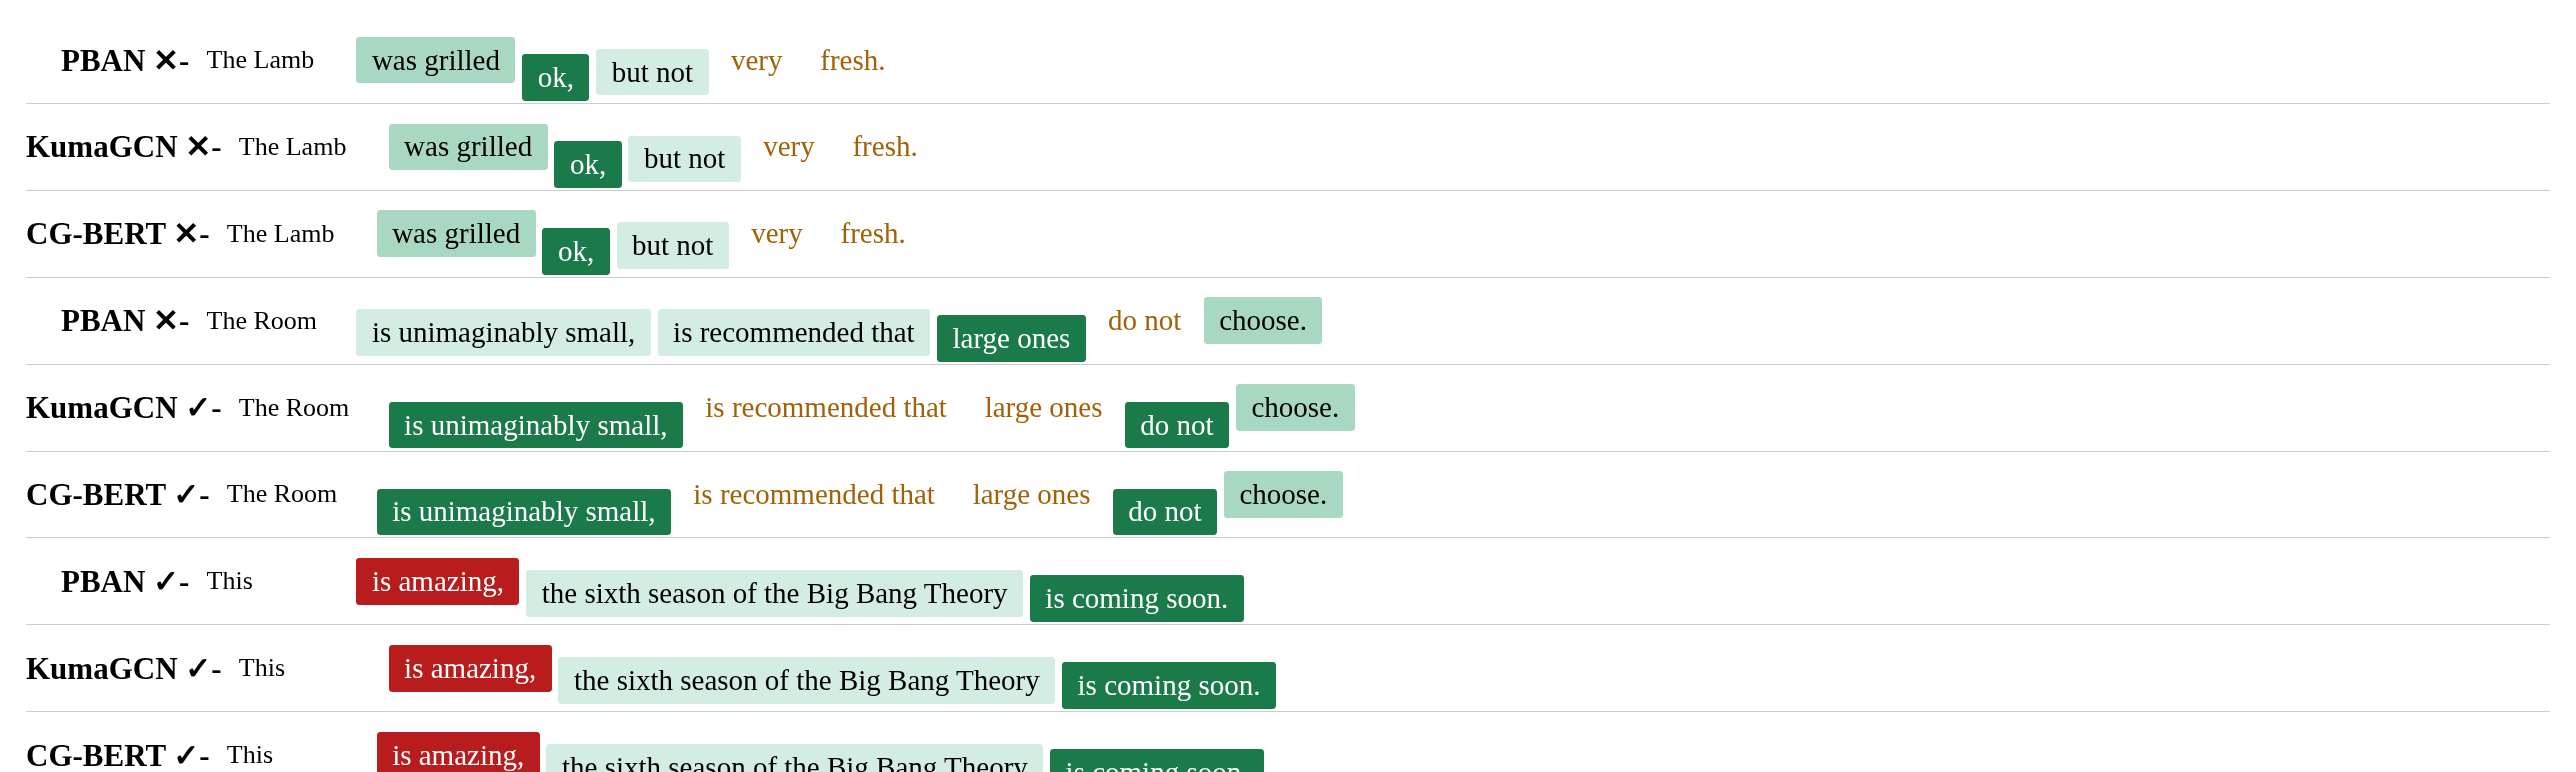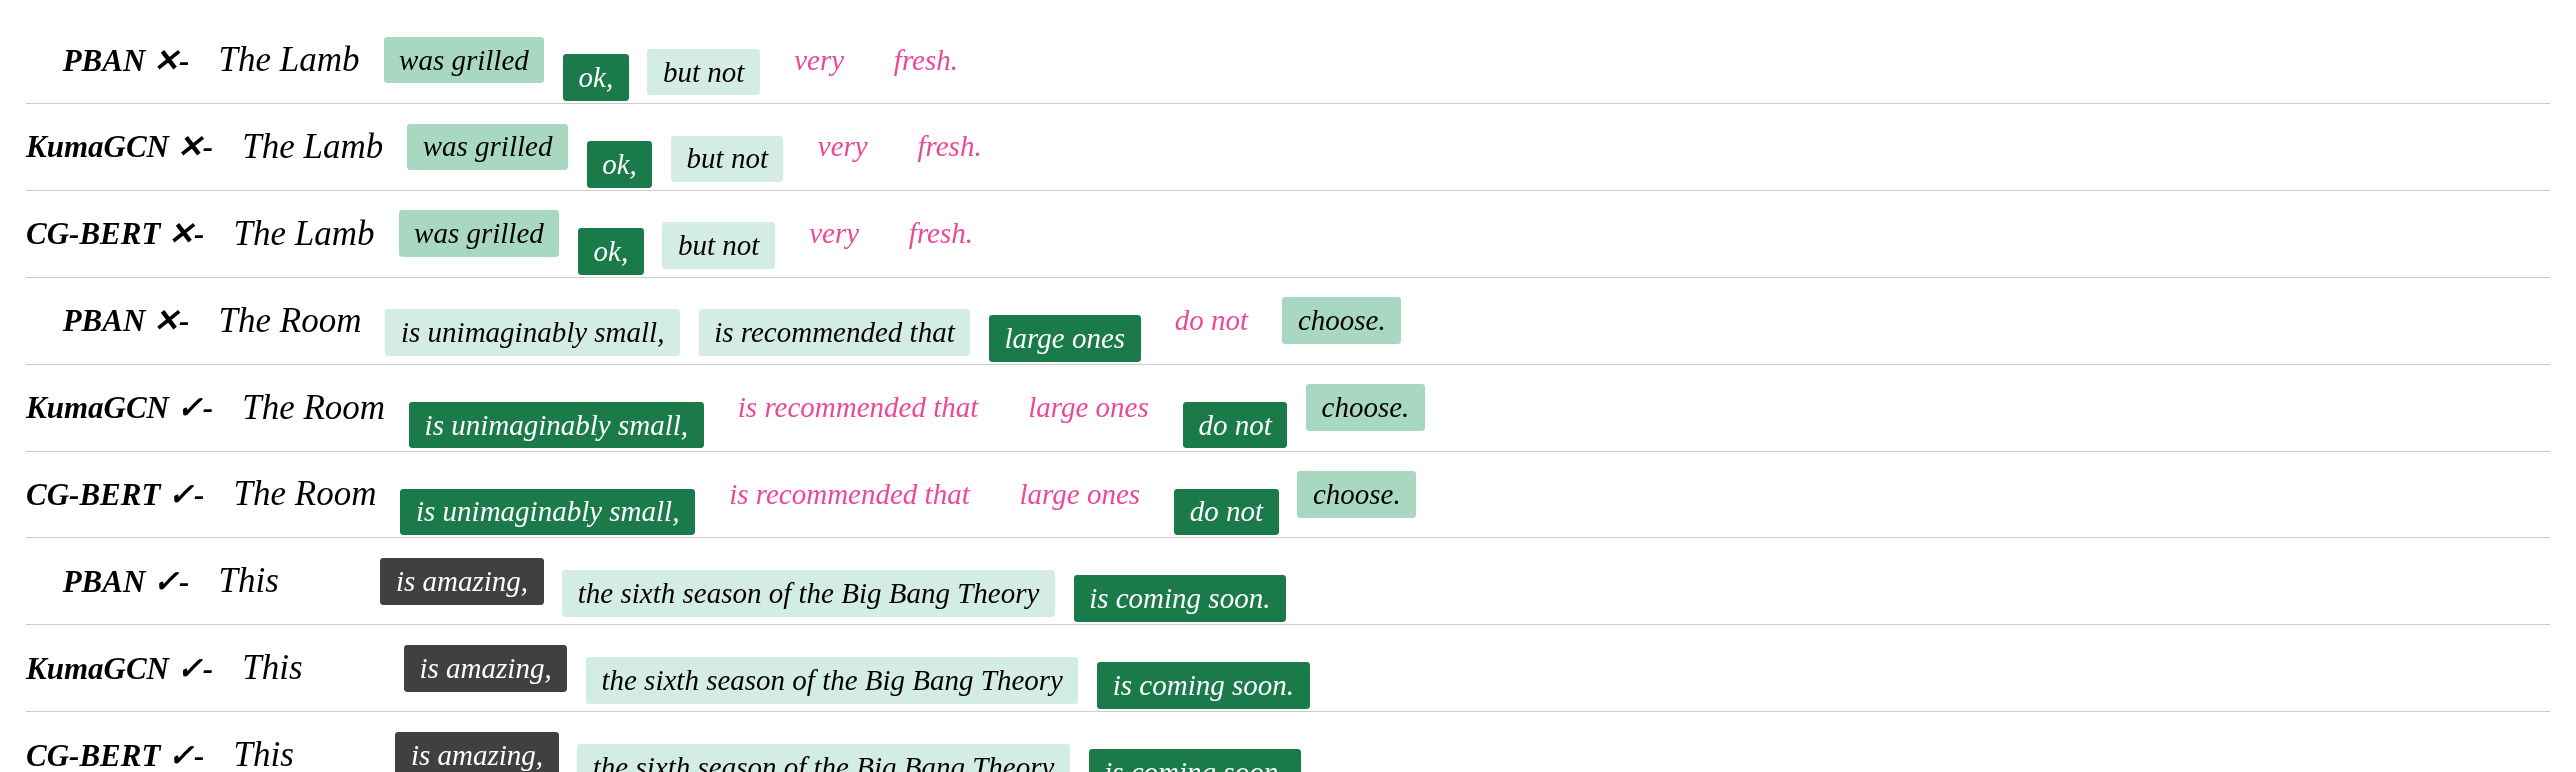--- a/index.html
+++ b/index.html
@@ -13,36 +13,35 @@
 
     .table-container {
       padding: 17px 26px;
       width: 100%;
     }
 
     .row {
       display: flex;
       align-items: center;
       height: 86px;
-      gap: 12px;
-      font-style: italic;
+      gap: 0px;
     }
 
     .cell-model {
       min-width: 172px;
       text-align: right;
       font-weight: bold;
       font-size: 31px;
       padding-right: 8.6px;
       flex-shrink: 0;
     }
 
     .cell-subject {
       min-width: 155px;
-      font-size: 35px;
+      font-size: 26px;
       padding-left: 8.6px;
       padding-right: 8.6px;
       flex-shrink: 0;
     }
 
     .token {
       display: inline-flex;
       align-items: center;
       justify-content: center;
       font-size: 29px;
@@ -51,38 +50,38 @@
       border-radius: 3.4px;
     }
 
     .highlight-dark {
       background-color: #1a7a4a;
       color: #ffffff;
       margin-top: 35px;
     }
 
     .highlight-medium {
-      background-color: #404040;
+      background-color: #b91c1c;
       color: #ffffff;
     }
 
     .highlight-light {
       background-color: #a8d8c2;
       color: #000000;
     }
 
     .highlight-verylight {
       background-color: #d4ede2;
       color: #000000;
       margin-top: 24px;
     }
 
     .no-highlight {
       background: none;
-      color: #ec4899;
+      color: #a16207;
     }
 
     .divider {
       width: 100%;
       height: 0.9px;
       background: #cccccc;
     }
   </style>
 </head>
 <body>

